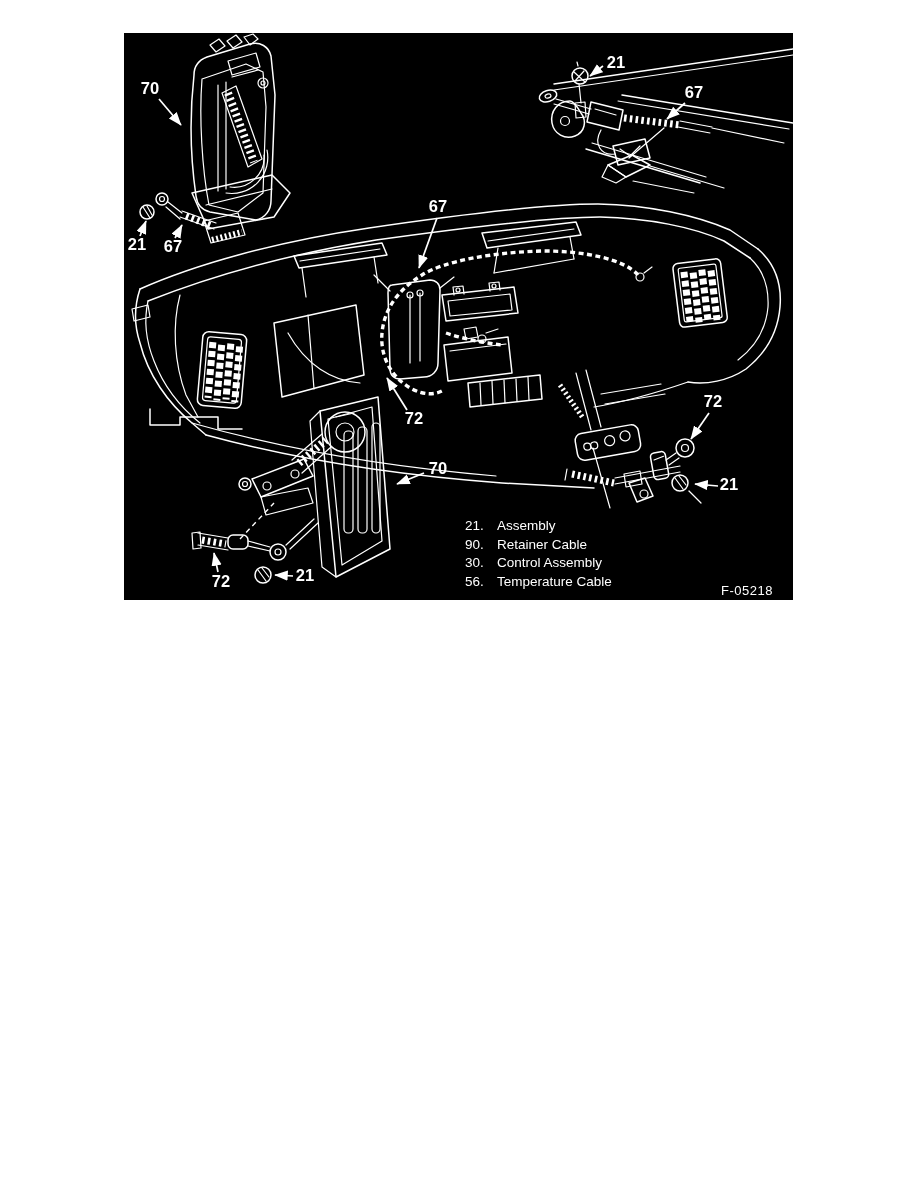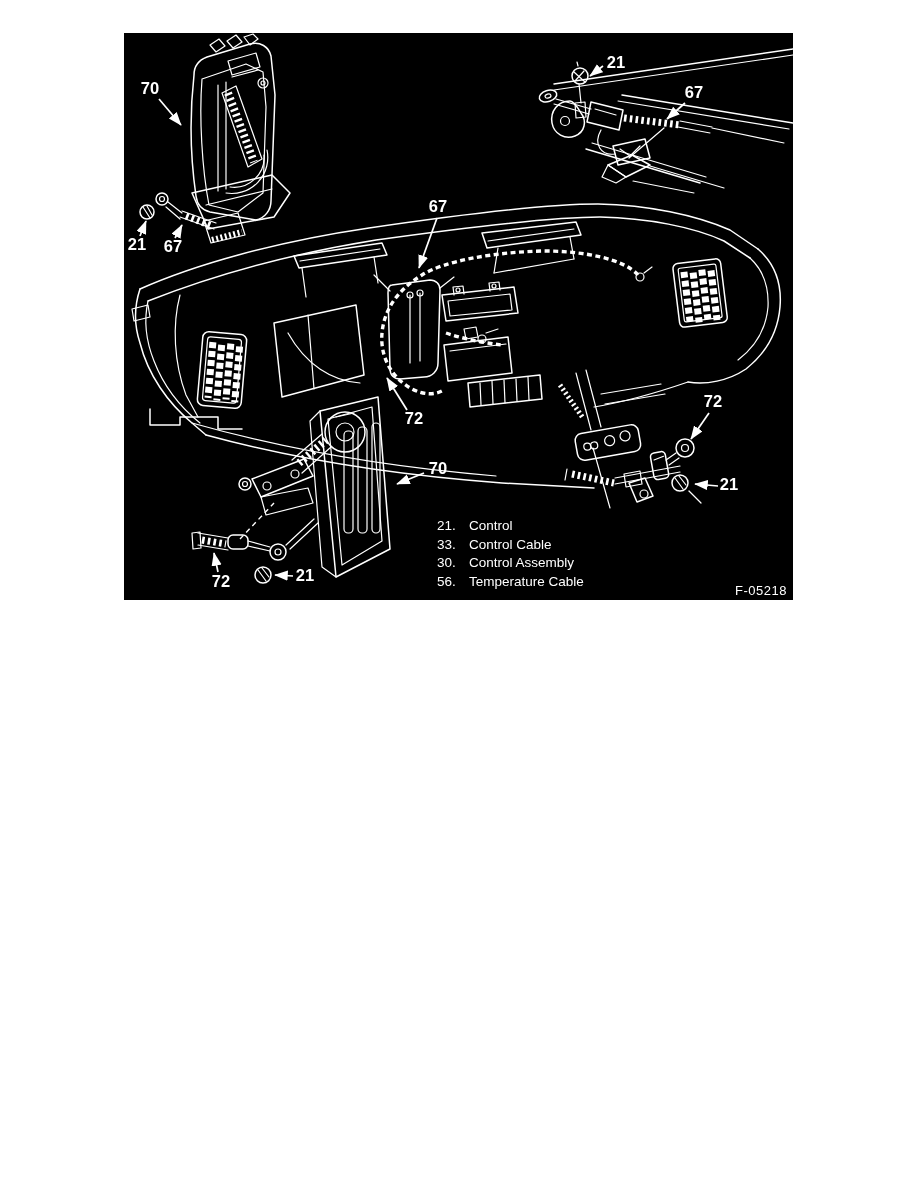--- a/index.html
+++ b/index.html
@@ -31,25 +31,25 @@
   .callout {
     fill: #ffffff; stroke: none;
     font-family: "Liberation Sans", sans-serif;
     font-size: 16.5px; font-weight: bold;
     text-anchor: middle;
   }
   .legend {
     position: absolute; left: 313px; top: 484px;
     color: #ffffff; font-size: 13.5px; line-height: 18.6px;
   }
-  .legend-row { display: flex; }
+  .legend-row { display: flex; margin-left: 28px; }
   .legend-num { width: 24px; flex: none; }
   .legend-label { margin-left: 8px; white-space: nowrap; }
   .fig-num {
-    position: absolute; right: 6px; bottom: 2px;
+    position: absolute; right: 20px; bottom: 2px;
     color: #ffffff; font-size: 13px; letter-spacing: 0.5px; text-align: right;
   }
 </style>
 </head>
 <body>
 
 <div class="figure">
 
   <svg width="669" height="567" viewBox="0 0 669 567">
     <defs>
@@ -313,25 +313,25 @@
     <text class="callout" x="314" y="441">70</text>
     <text class="callout" x="97" y="554">72</text>
     <text class="callout" x="181" y="548">21</text>
     <text class="callout" x="589" y="374">72</text>
     <text class="callout" x="605" y="457">21</text>
   </svg>
 
   <div class="legend">
     <div class="legend-row">
       <span class="legend-num">21.</span>
-      <span class="legend-label">Control</span>
+      <span class="legend-label">Assembly</span>
     </div>
     <div class="legend-row">
-      <span class="legend-num">33.</span>
-      <span class="legend-label">Control Cable</span>
+      <span class="legend-num">90.</span>
+      <span class="legend-label">Retainer Cable</span>
     </div>
     <div class="legend-row">
       <span class="legend-num">30.</span>
       <span class="legend-label">Control Assembly</span>
     </div>
     <div class="legend-row">
       <span class="legend-num">56.</span>
       <span class="legend-label">Temperature Cable</span>
     </div>
   </div>

